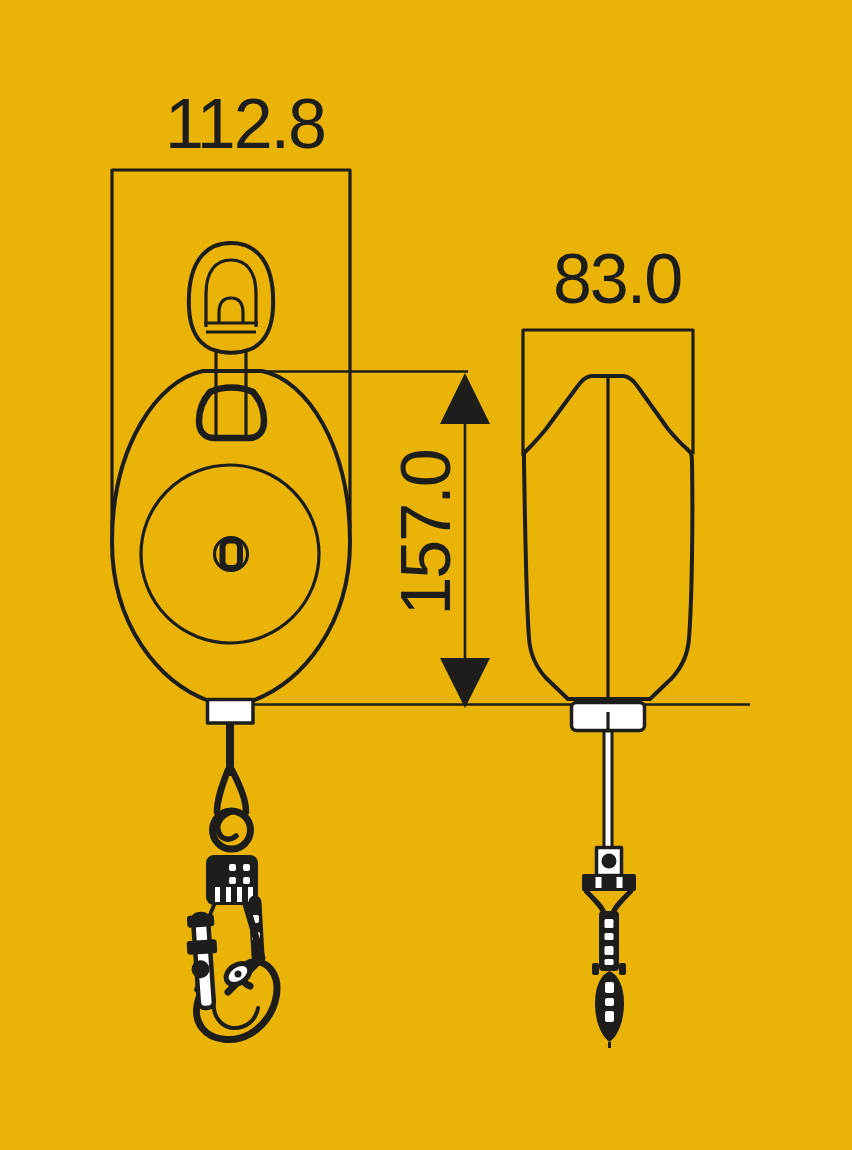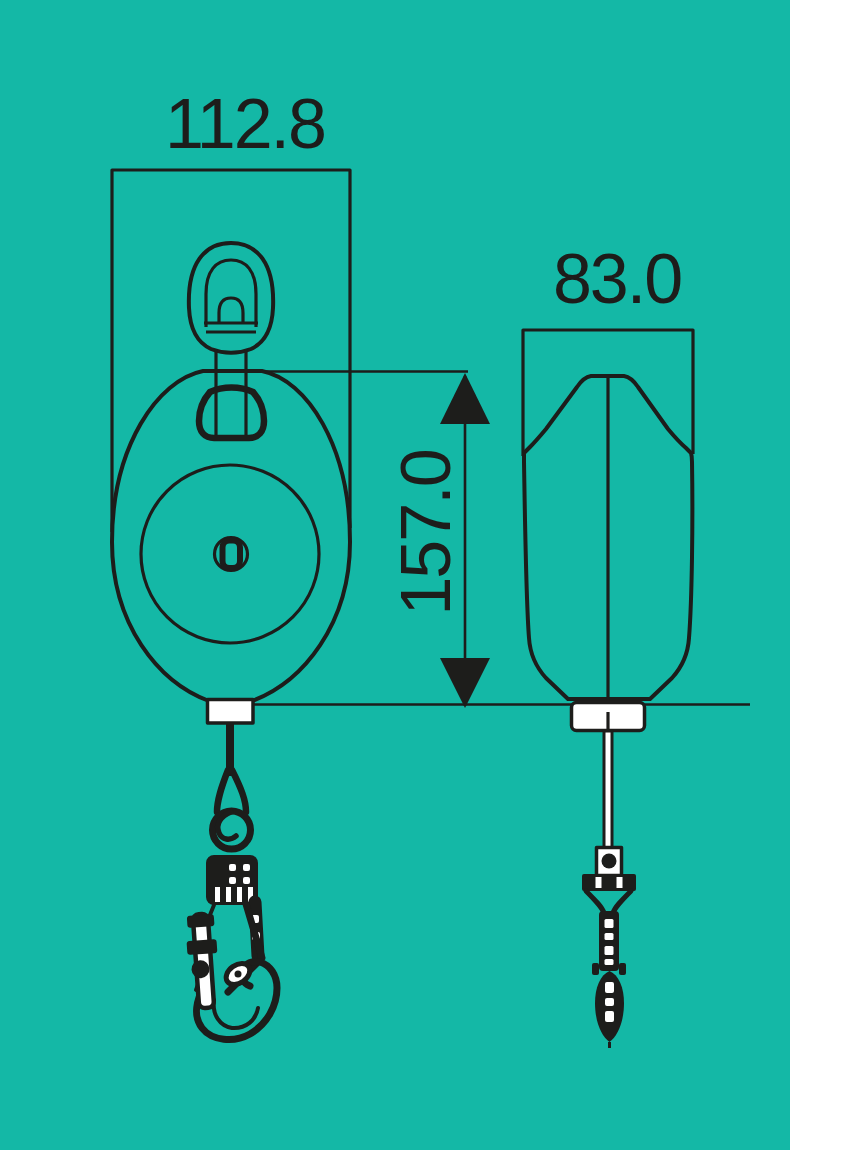--- a/index.html
+++ b/index.html
@@ -1,16 +1,16 @@
 <!DOCTYPE html>
 <html><head>
 <meta charset="utf-8">
 <style>
   html,body{margin:0;padding:0;background:#ffffff;}
-  .stage{position:relative;width:790px;height:1150px;background:#14b8a6;overflow:hidden;}
+  .stage{position:relative;width:852px;height:1150px;background:#eab308;overflow:hidden;}
   svg{display:block;}
   .ln  {fill:none;stroke:#1d1d1b;stroke-width:4;stroke-linecap:round;stroke-linejoin:round;}
   .ln3 {fill:none;stroke:#1d1d1b;stroke-width:3.2;stroke-linecap:butt;stroke-linejoin:round;}
   .dim {fill:none;stroke:#1d1d1b;stroke-width:2.6;stroke-linecap:butt;}
   .thick{fill:none;stroke:#1d1d1b;stroke-width:6.5;stroke-linecap:round;stroke-linejoin:round;}
   .heavy{fill:none;stroke:#1d1d1b;stroke-width:7;stroke-linecap:round;stroke-linejoin:round;}
   .fillk{fill:#1d1d1b;stroke:none;}
   .white{fill:#ffffff;stroke:none;}
   .wbox {fill:#ffffff;stroke:#1d1d1b;stroke-width:3.5;stroke-linejoin:round;}
   .dimtext{font-family:"Liberation Sans","DejaVu Sans",sans-serif;font-size:70px;

